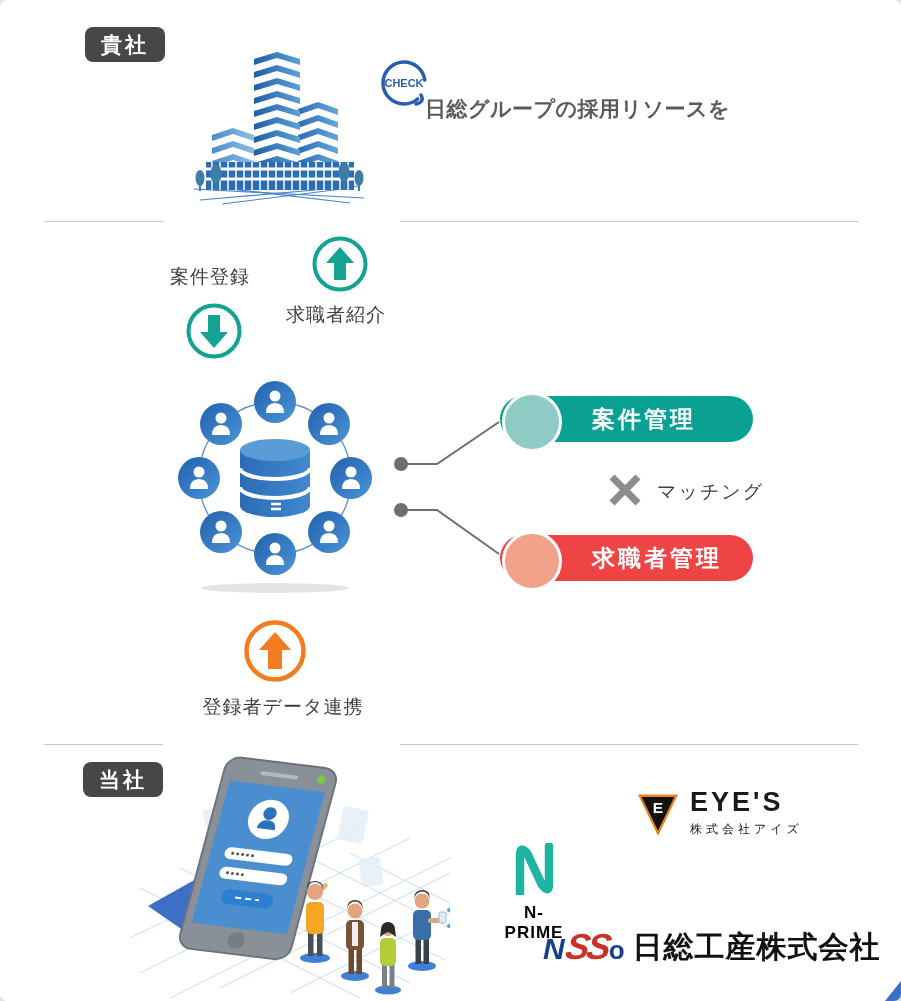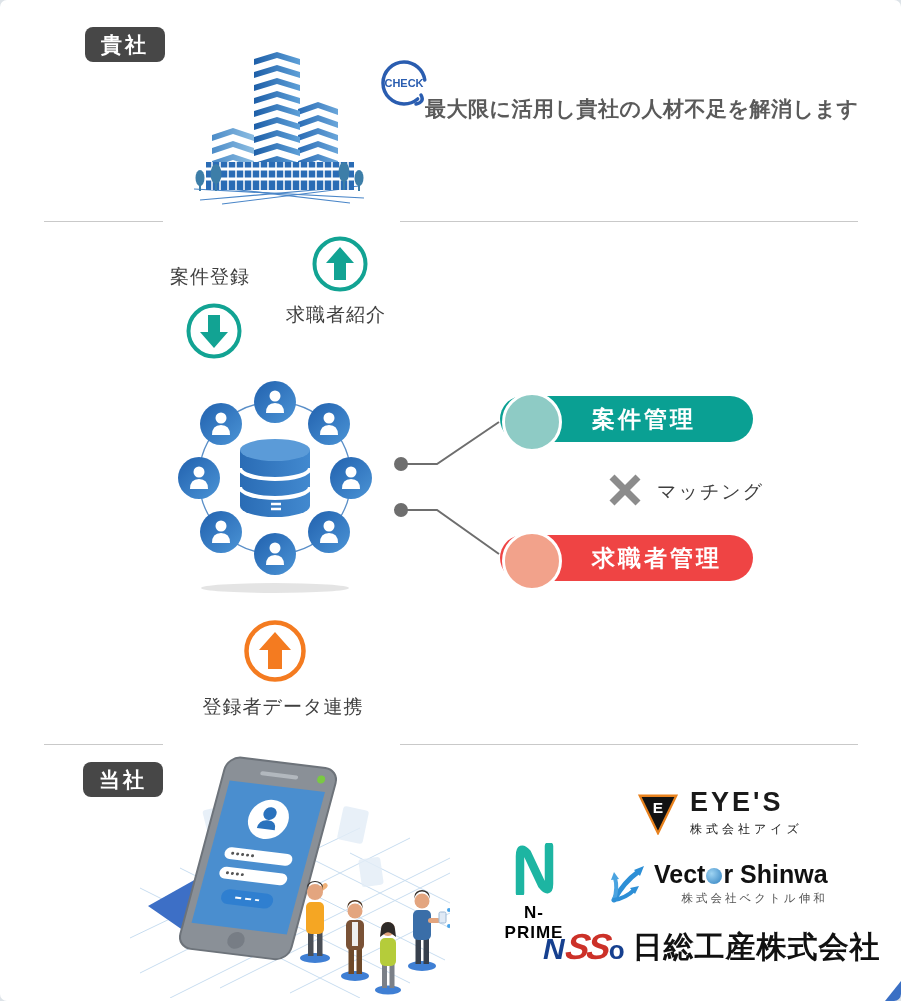--- a/index.html
+++ b/index.html
@@ -134,21 +134,21 @@
     </g>
   </svg>
 
   <svg class="abs" style="left:378px;top:58px;" width="56" height="54" viewBox="0 0 56 54">
     <circle cx="26" cy="25" r="21" fill="none" stroke="#2a5db0" stroke-width="3.5" stroke-dasharray="110 22" stroke-dashoffset="-18" stroke-linecap="round"></circle>
     <path d="M43,37 q4,7 -5,9" fill="none" stroke="#2a5db0" stroke-width="3.5" stroke-linecap="round"></path>
     <text x="26" y="29" text-anchor="middle" font-size="11" font-weight="bold" fill="#2a5db0" font-family="Liberation Sans, sans-serif">CHECK</text>
   </svg>
 
   <div class="abs headline" style="left:425px;top:92px;">
-    <div>最大限に活用し貴社の人材不足を解消します</div>
+    <div>日総グループの採用リソースを</div>
   </div>
 
   <div class="abs divider" style="left:44px;top:221px;width:119px;"></div>
   <div class="abs divider" style="left:400px;top:221px;width:458px;"></div>
 
   <div class="abs flow-label" style="left:170px;top:264px;">案件登録</div>
 
   <svg class="abs" style="left:185px;top:302px;" width="58" height="58" viewBox="0 0 58 58">
     <circle cx="29" cy="29" r="25.5" fill="none" stroke="#12a393" stroke-width="4"></circle>
     <polygon points="29,46 15,30 23,30 23,13 35,13 35,30 43,30" fill="#12a393"></polygon>
@@ -346,34 +346,20 @@
     </div>
   </div>
 
   <div class="abs" style="left:496px;top:843px;width:76px;text-align:center;">
     <svg width="44" height="52" viewBox="0 0 44 52">
       <path d="M8,50 L8,13 Q8,2 15,10 L30,42 Q37,51 37,41 L37,3" fill="none" stroke="#1db5a2" stroke-width="8.5" stroke-linecap="round" stroke-linejoin="round"></path>
     </svg>
     <div class="nprime-text">N-PRIME</div>
   </div>
 
-  <div class="abs logo-row" style="left:608px;top:862px;gap:6px;align-items:flex-start;">
-    <svg width="40" height="42" viewBox="0 0 40 42">
-      <path d="M6,38 Q16,20 30,10" fill="none" stroke="#2d8fd6" stroke-width="5" stroke-linecap="round"></path>
-      <polygon points="36,4 26,8 32,14" fill="#2d8fd6"></polygon>
-      <path d="M6,38 Q10,26 7,16" fill="none" stroke="#4aa3e0" stroke-width="4" stroke-linecap="round"></path>
-      <polygon points="6,10 3,18 11,17" fill="#4aa3e0"></polygon>
-      <path d="M6,38 Q18,36 26,28" fill="none" stroke="#2d8fd6" stroke-width="4" stroke-linecap="round"></path>
-      <polygon points="31,24 22,26 27,32" fill="#2d8fd6"></polygon>
-    </svg>
-    <div>
-      <div class="vector-title"><span>Vect</span><span class="vector-globe"></span><span>r Shinwa</span></div>
-      <div class="vector-sub">株式会社ベクトル伸和</div>
-    </div>
-  </div>
 
   <div class="abs logo-row" style="left:543px;top:926px;">
     <div class="nisso-mark">
       <span class="nisso-n">N</span>
       <span class="nisso-ss">SS</span>
       <span class="nisso-o">o</span>
     </div>
     <div class="nisso-title">日総工産株式会社</div>
   </div>
 

